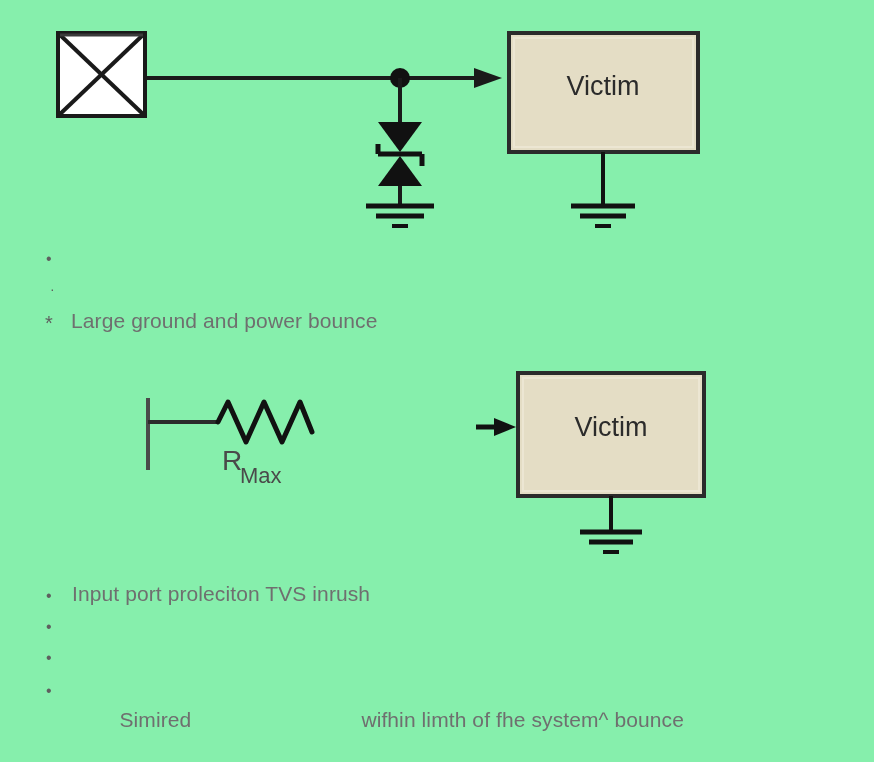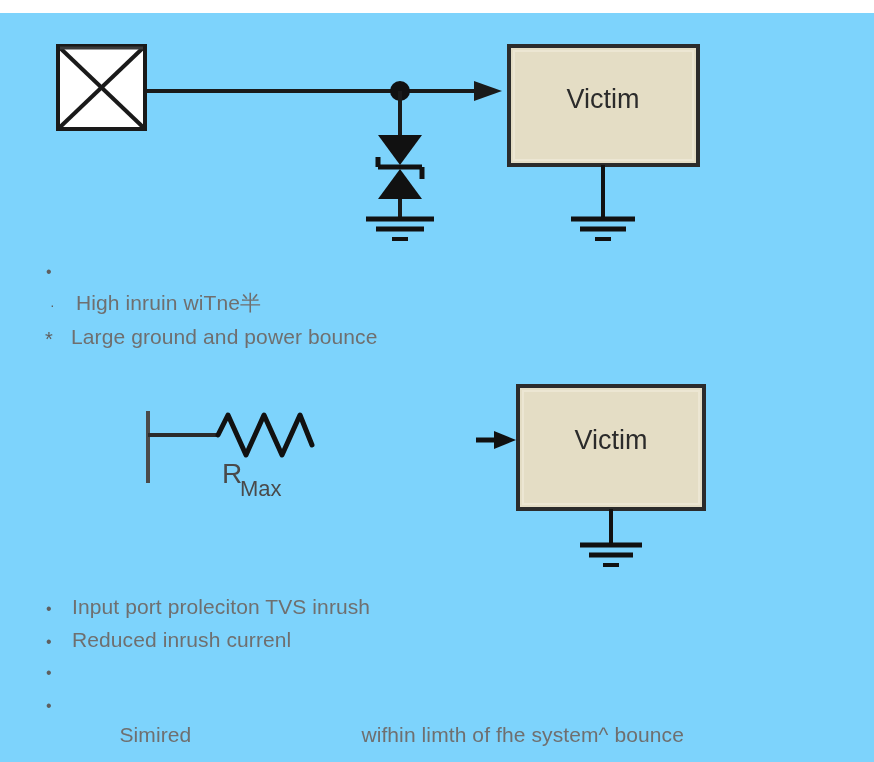--- a/index.html
+++ b/index.html
@@ -10,22 +10,21 @@
   body {
     width: 874px;
     height: 762px;
     position: relative;
     font-family: "Liberation Sans", sans-serif;
     overflow: hidden;
   }
   .slide {
     position: absolute;
     inset: 0;
-    background: #7dd3fc;
-    margin-top: 13px;
+    background: #86efac;
   }
 
   
   .diagram {
     position: absolute;
   }
   #diagram-top {
     left: 0px;
     top: 0px;
     width: 874px;
@@ -157,21 +156,20 @@
       </g>
     </svg>
   </div>
 
   <ul class="bullet-list" id="bullets-top">
     <li class="bullet-row">
       <span class="bullet-mark dot">•</span>
     </li>
     <li class="bullet-row indented">
       <span class="bullet-mark smalldot">·</span>
-      <span class="bullet-text">High inruin wiTne半</span>
     </li>
     <li class="bullet-row">
       <span class="bullet-mark asterisk">*</span>
       <span class="bullet-text">Large ground and power bounce</span>
     </li>
   </ul>
 
   <div class="diagram" id="diagram-bottom">
     <svg width="874" height="215" viewBox="0 0 874 215" xmlns="http://www.w3.org/2000/svg">
 
@@ -208,21 +206,20 @@
     </svg>
   </div>
 
   <ul class="bullet-list" id="bullets-bottom">
     <li class="bullet-row">
       <span class="bullet-mark dot">•</span>
       <span class="bullet-text">Input port proleciton TVS inrush</span>
     </li>
     <li class="bullet-row">
       <span class="bullet-mark dot">•</span>
-      <span class="bullet-text">Reduced inrush currenl</span>
     </li>
     <li class="bullet-row">
       <span class="bullet-mark dot">•</span>
     </li>
     <li class="bullet-row">
       <span class="bullet-mark dot">•</span>
       <span class="bullet-text">
         <span class="gap-text">Simired</span><span class="gap-spacer"></span><span class="gap-text">wifhin limth of fhe system^ bounce</span><span class="faint"></span>
       </span>
     </li>

